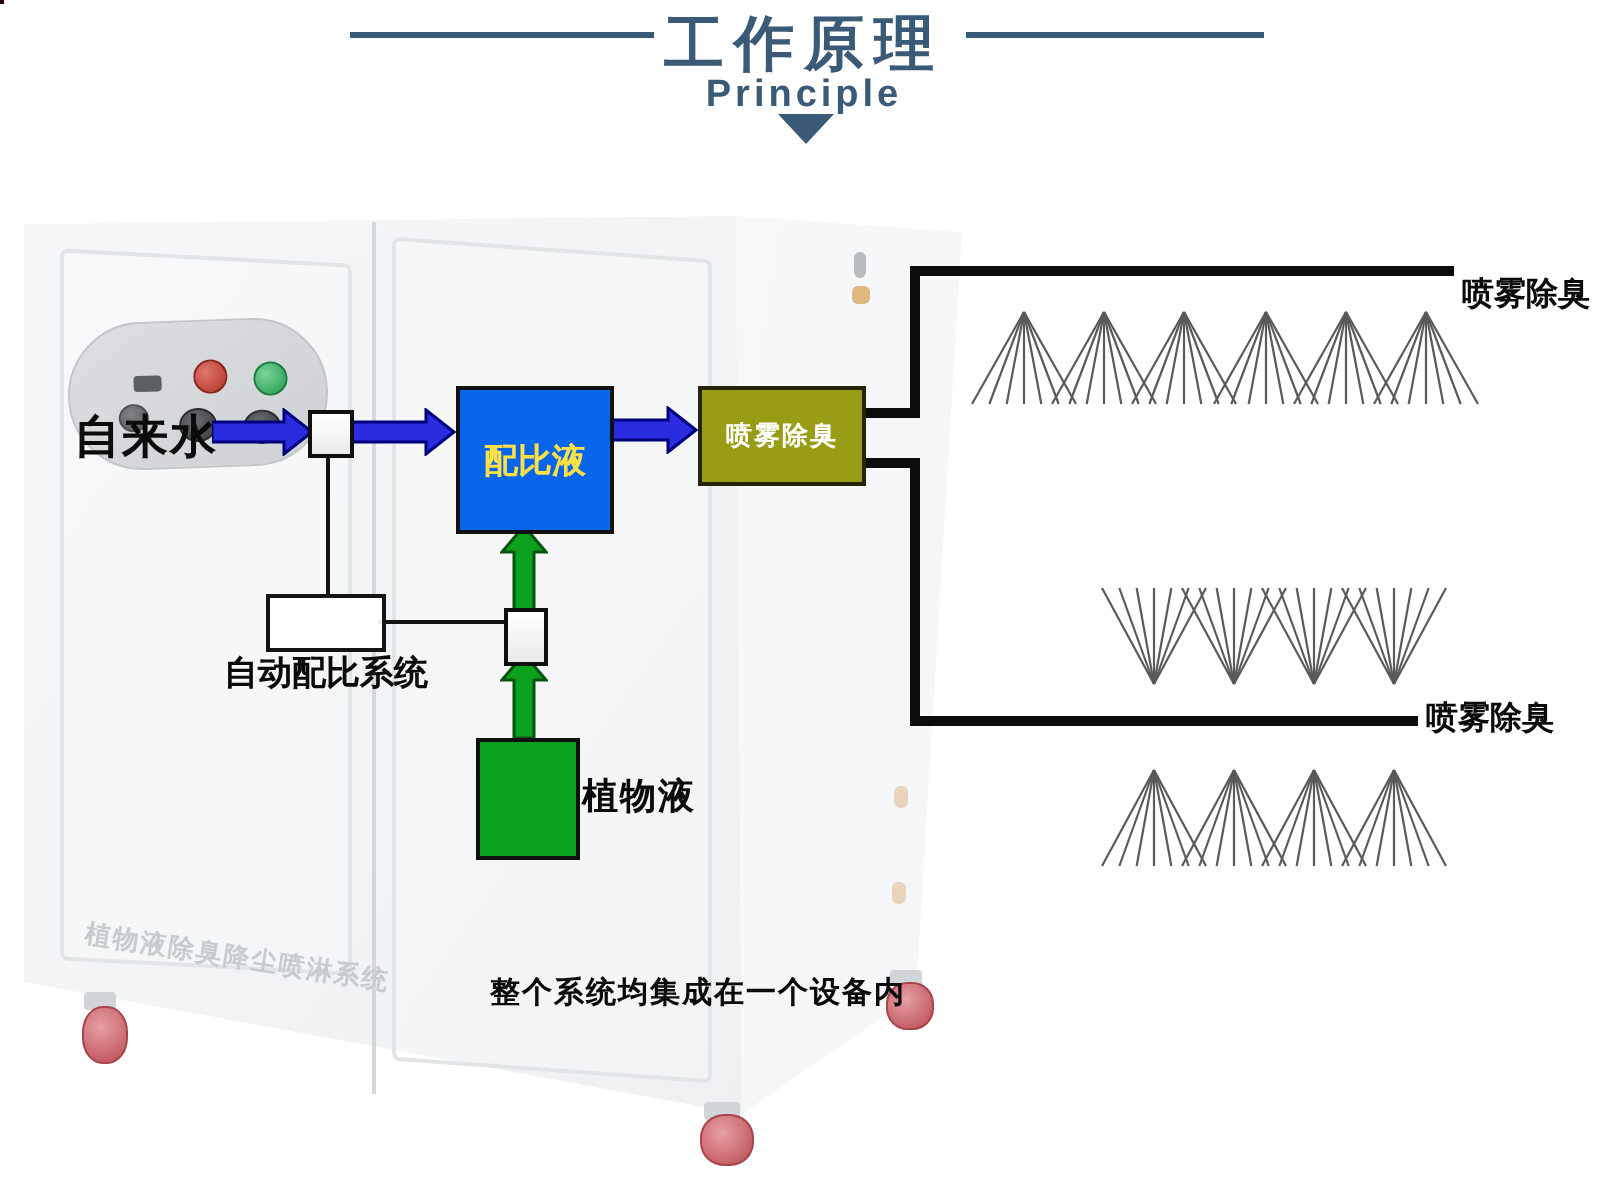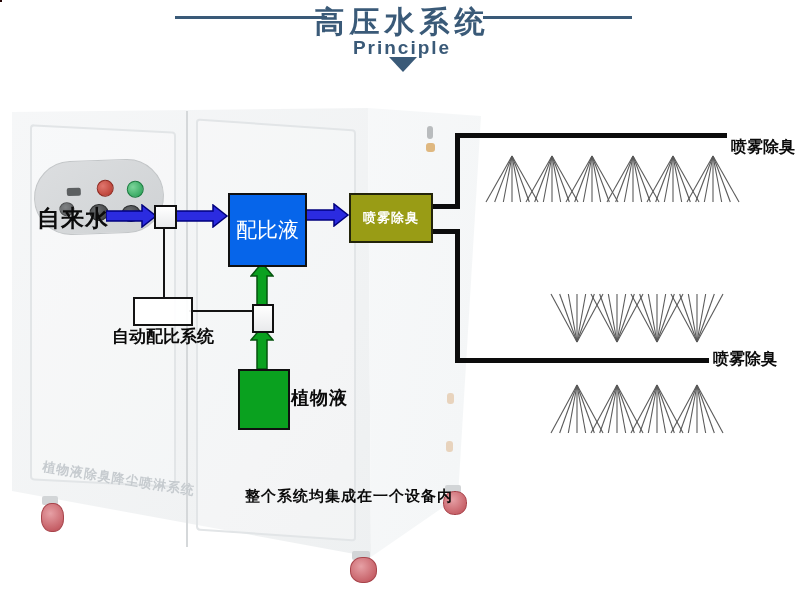--- a/index.html
+++ b/index.html
@@ -62,21 +62,21 @@
   .hinge{border-radius:3px;}
   .wheel-bracket{background:#d2d5d7;border-radius:2px;}
   .wheel{border-radius:45%;background:radial-gradient(circle at 40% 35%,#e6a0a5,#bb4a52);border:1px solid #a8444b;}
 
   
   .pipe{background:#0c0c0c;}
 
   
   .flow-box{display:flex;align-items:center;justify-content:center;text-align:center;}
   .mix-box{left:228px;top:193px;width:75px;height:70px;background:#0665ea;border:2px solid #101010;
-    color:#ffffff;font-size:21px;font-weight:normal;}
+    color:#fde047;font-size:17px;font-weight:bold;}
   .hp-box{left:349px;top:193px;width:80px;height:46px;background:#999c15;border:2px solid #23240a;
     color:#fff;font-size:13px;font-weight:bold;letter-spacing:1px;}
   .plant-box{left:238px;top:369px;width:48px;height:57px;background:#0aa11f;border:2px solid #101010;}
   .valve{background:linear-gradient(180deg,#ffffff,#e9eaec);border:2px solid #101010;}
   .valve1{left:154px;top:205px;width:19px;height:20px;}
   .valve2{left:252px;top:304px;width:18px;height:25px;}
   .auto-box{left:133px;top:297px;width:56px;height:25px;background:rgba(255,255,255,0.93);border:2px solid #141414;}
   .conn{background:#141414;}
 
   
@@ -89,21 +89,21 @@
   .lbl-note{left:245px;top:487px;font-size:15px;letter-spacing:1px;}
 
   
   .nozzle-part{background:#a81414;border:1px solid #240404;box-sizing:border-box;}
 </style>
 </head>
 <body>
 
 <div class="abs title-line left"></div>
 <div class="abs title-line right"></div>
-<div class="abs main-title">高压水系统</div>
+<div class="abs main-title">工作原理</div>
 <div class="abs sub-title">Principle</div>
 <div class="abs title-triangle"></div>
 
 <div class="abs cab-face cab-front"></div>
 <div class="abs cab-face cab-side"></div>
 <div class="abs door-gap"></div>
 <div class="abs door-inset left"></div>
 <div class="abs door-inset right"></div>
 
 <div class="abs panel">

